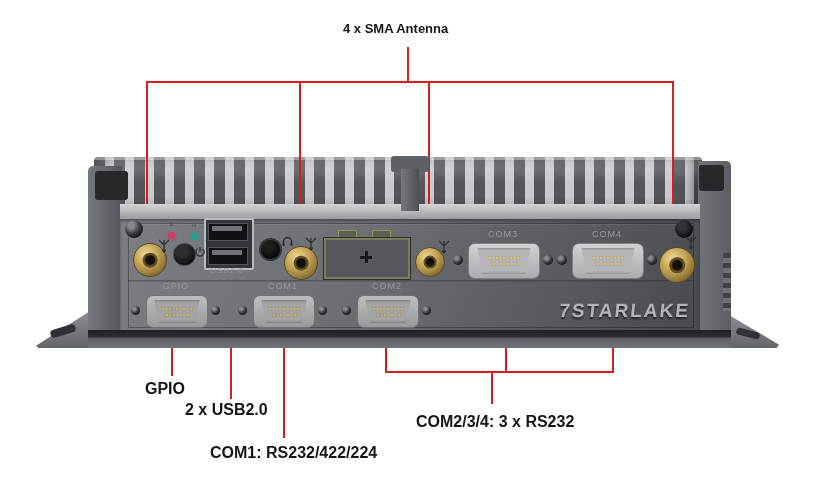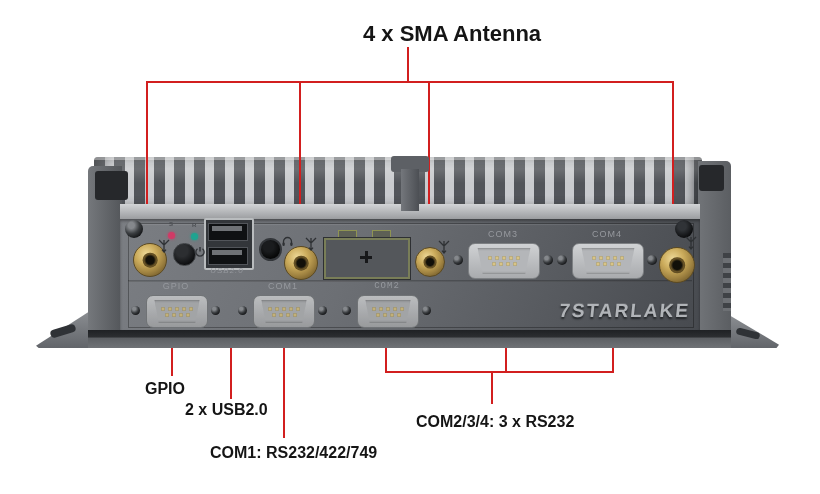--- a/index.html
+++ b/index.html
@@ -1,21 +1,21 @@
 <!DOCTYPE html>
 <html><head>
 <meta charset="utf-8">
 <style>
   html,body{margin:0;padding:0;background:#ffffff;}
   #stage{position:relative;width:820px;height:494px;background:#ffffff;overflow:hidden;
          font-family:"Liberation Sans",sans-serif;}
 
   
   .callout-label{position:absolute;font-weight:bold;color:#151515;font-size:16px;white-space:nowrap;}
-  .title-label{font-size:22px;margin-left:20px;}
+  .title-label{font-size:13px;}
 
   
   .rl{position:absolute;background:#d21f1f;}
   .rdot{position:absolute;width:9px;height:9px;border-radius:50%;background:#d21f1f;}
 
   
   .fins{position:absolute;left:94px;top:157px;width:608px;height:50px;
         background:repeating-linear-gradient(90deg,#52555a 0 11px,#c9cbce 11px 20px);
         box-shadow:inset 14px 0 16px -8px rgba(40,42,45,.85), inset -14px 0 16px -8px rgba(40,42,45,.85);
         border-radius:4px 4px 0 0;}
@@ -248,21 +248,21 @@
         <div class="pinrow">
           <span class="p"></span>
           <span class="p"></span>
           <span class="p"></span>
           <span class="p"></span>
         </div>
       </div>
   </div>
   <div class="screw" style="left:318px;top:306px;width:9px;height:9px;"></div>
 
-  <div class="portlabel" style="left:357px;top:281px;width:60px;font-family:Liberation Mono, monospace;">COM2</div>
+  <div class="portlabel" style="left:357px;top:281px;width:60px;">COM2</div>
   <div class="screw" style="left:342px;top:306px;width:9px;height:9px;"></div>
   <div class="db9 dim" style="left:357px;top:295px;width:60px;height:31px;">
     <div class="dshape">
         <div class="pinrow">
           <span class="p"></span>
           <span class="p"></span>
           <span class="p"></span>
           <span class="p"></span>
           <span class="p"></span>
         </div>
@@ -303,16 +303,16 @@
   <div class="rdot" style="left:501px;top:278px;"></div>
   <div class="rl" style="left:505px;top:283px;width:2px;height:90px;"></div>
   <div class="rdot" style="left:608px;top:275px;"></div>
   <div class="rl" style="left:612px;top:280px;width:2px;height:93px;"></div>
   <div class="rl" style="left:385px;top:371px;width:229px;height:2px;"></div>
   <div class="rl" style="left:491px;top:371px;width:2px;height:33px;"></div>
 
   <div class="callout-label title-label" style="left:343px;top:21px;">4 x SMA Antenna</div>
   <div class="callout-label" style="left:145px;top:380px;">GPIO</div>
   <div class="callout-label" style="left:185px;top:401px;text-align:right;">2 x USB2.0</div>
-  <div class="callout-label" style="left:210px;top:444px;">COM1: RS232/422/749</div>
+  <div class="callout-label" style="left:210px;top:444px;">COM1: RS232/422/224</div>
   <div class="callout-label" style="left:416px;top:413px;">COM2/3/4: 3 x RS232</div>
 
 </div>
 
 </body></html>

